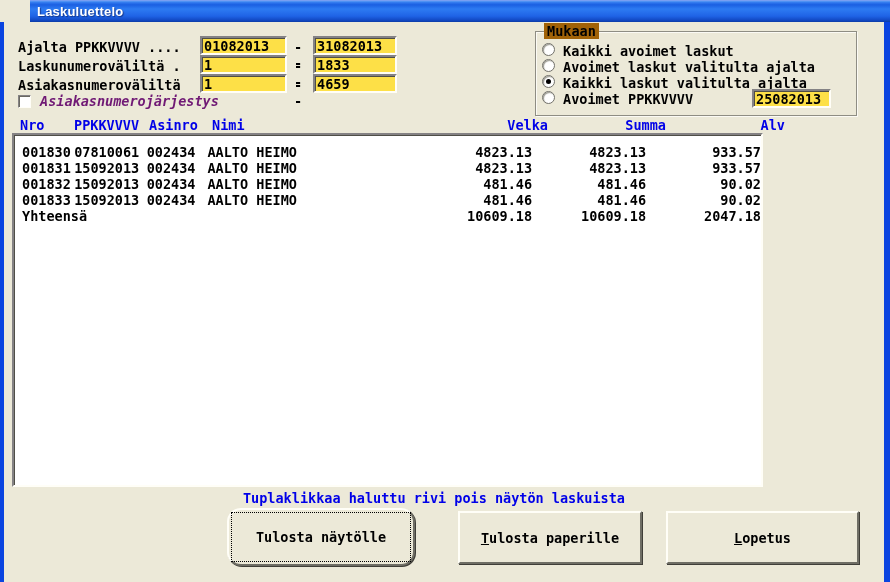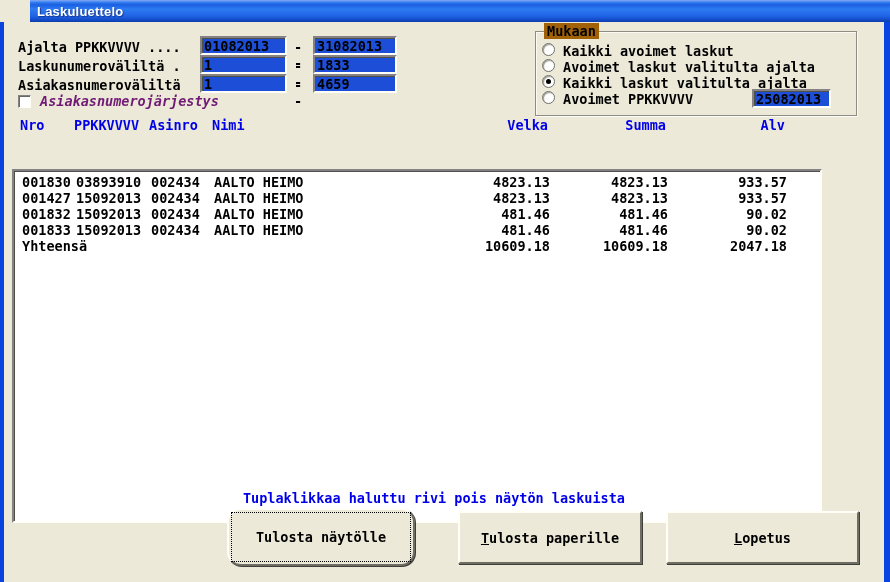--- a/index.html
+++ b/index.html
@@ -22,21 +22,21 @@
   .wborder-l { position:absolute; left:0; top:22px; bottom:0; width:4px; background:#0a44e0; }
   .wborder-r { position:absolute; right:0; top:22px; bottom:0; width:6px; background:#0a44e0; }
 
   .monob { font:bold 13.5px "DejaVu Sans Mono", monospace; color:#000; }
   .bluetext { color:#701a75;font-style:italic; }
 
   
   .frow { position:absolute; left:18px; height:20px; }
   .flabel { position:absolute; left:0; top:3px; white-space:pre; font:bold 13.5px "DejaVu Sans Mono", monospace; }
   .tbox {
-    position:absolute; height:19px; background:#1d4ed8;
+    position:absolute; height:19px; background:#fde047;
     border:2px solid; border-color:#848284 #fffef7 #fffef7 #848284;
     box-shadow:inset 1px 1px 0 #4f4e47;
     font:bold 13.5px "DejaVu Sans Mono", monospace; padding:0 2px; color:#000;
   }
   .dash { position:absolute; top:3px; font:bold 13.5px "DejaVu Sans Mono", monospace; }
 
   .cb {
     position:absolute; left:18px; top:95px; width:13px; height:13px; background:#fff;
     border:1px solid #848284; border-right-color:#fffef7; border-bottom-color:#fffef7;
     box-shadow:inset 1px 1px 0 #6a6962;
@@ -61,23 +61,23 @@
   }
   .radio.checked::after {
     content:""; position:absolute; left:3px; top:3px; width:5px; height:5px;
     border-radius:50%; background:#000;
   }
   .optlabel { position:absolute; left:21px; top:1px; white-space:pre; font:bold 13.5px "DejaVu Sans Mono", monospace; }
 
   
   .listheader { position:absolute; left:12px; top:118px; width:846px; display:flex; padding-left:8px; }
   .listbox {
-    position:absolute; left:12px; top:133px; width:810px; height:354px;
+    position:absolute; left:12px; top:133px; width:751px; height:354px;
     background:#fff; border:2px solid; border-color:#848284 #fffef7 #fffef7 #848284;
-    box-shadow:inset 1px 1px 0 #4f4e47; padding-top:3px;margin-top:36px;
+    box-shadow:inset 1px 1px 0 #4f4e47; padding-top:9px;
   }
   .lrow { display:flex; padding-left:8px; line-height:13.2px; white-space:pre; }
   .c1 { width:54px; }  .c2 { width:75px; }  .c3 { width:63px; }  .c4 { width:130px; }
   .c5 { width:206px; text-align:right; }
   .c6 { width:118px; text-align:right; }
   .c7 { width:119px; text-align:right; }
   .ctot { width:322px; }
   .hcell { font:bold 13.5px "DejaVu Sans Mono", monospace; color:#0000E8; line-height:15px; }
   .dcell { font:bold 13.5px "DejaVu Sans Mono", monospace; color:#000; }
 
@@ -159,29 +159,29 @@
     <span class="hcell c3">Asinro</span>
     <span class="hcell c4">Nimi</span>
     <span class="hcell c5">Velka</span>
     <span class="hcell c6">Summa</span>
     <span class="hcell c7">Alv</span>
   </div>
 
   <div class="listbox">
     <div class="lrow">
       <span class="dcell c1">001830</span>
-      <span class="dcell c2">03893910</span>
+      <span class="dcell c2">07810061</span>
       <span class="dcell c3">002434</span>
       <span class="dcell c4">AALTO HEIMO</span>
       <span class="dcell c5">4823.13</span>
       <span class="dcell c6">4823.13</span>
       <span class="dcell c7">933.57</span>
     </div>
     <div class="lrow">
-      <span class="dcell c1">001427</span>
+      <span class="dcell c1">001831</span>
       <span class="dcell c2">15092013</span>
       <span class="dcell c3">002434</span>
       <span class="dcell c4">AALTO HEIMO</span>
       <span class="dcell c5">4823.13</span>
       <span class="dcell c6">4823.13</span>
       <span class="dcell c7">933.57</span>
     </div>
     <div class="lrow">
       <span class="dcell c1">001832</span>
       <span class="dcell c2">15092013</span>

